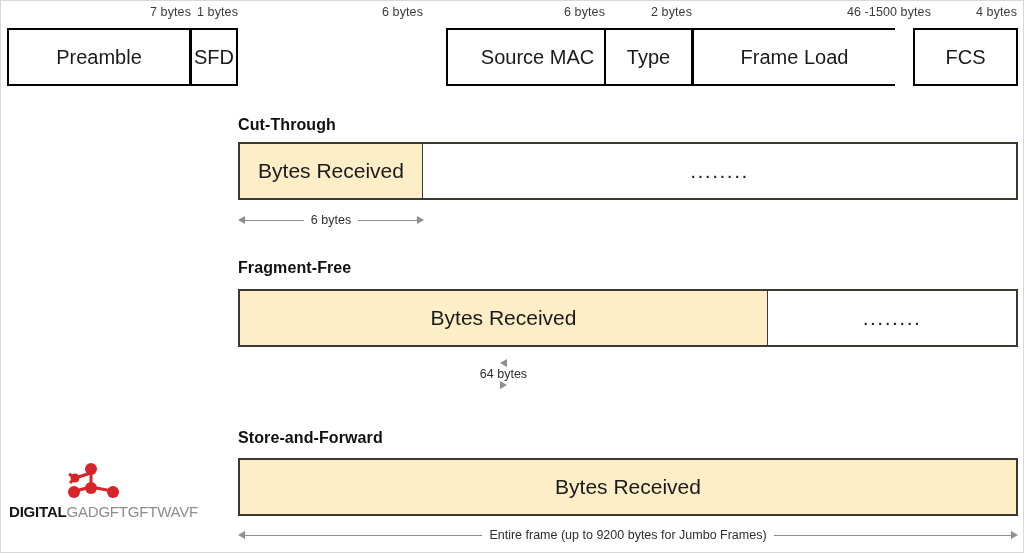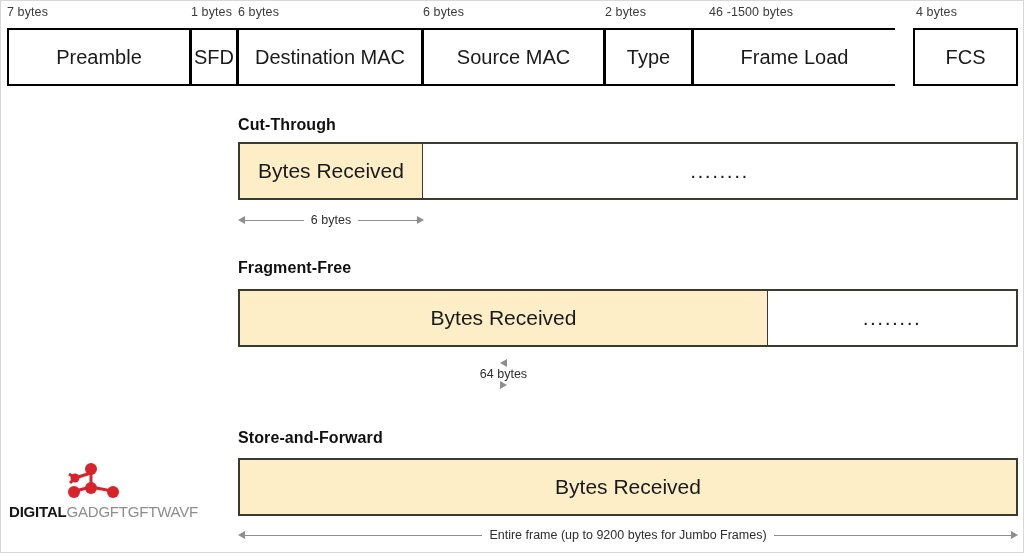--- a/index.html
+++ b/index.html
@@ -25,21 +25,21 @@
   .hdr-labels {
     position: absolute;
     left: 0; top: 4px;
     width: 1024px; height: 20px;
   }
   .hdr-label {
     position: absolute;
     top: 0;
     font-size: 12.5px;
     color: #3b3b3b;
-    text-align: left;
+    text-align: right;
     white-space: nowrap;
     letter-spacing: .1px;
   }
 
   .frame-row {
     position: absolute;
     left: 6px; top: 27px;
     height: 58px;
     width: 1012px;
   }
@@ -152,22 +152,21 @@
     <div class="hdr-label" style="left:237px; width:185px;">6 bytes</div>
     <div class="hdr-label" style="left:422px; width:182px;">6 bytes</div>
     <div class="hdr-label" style="left:604px; width:87px;">2 bytes</div>
     <div class="hdr-label" style="left:708px; width:222px;">46 -1500 bytes</div>
     <div class="hdr-label" style="left:915px; width:101px;">4 bytes</div>
   </div>
 
   <div class="frame-row">
     <div class="fcell" style="left:0px;   width:184px;">Preamble</div>
     <div class="fcell" style="left:183px; width:48px;">SFD</div>
-    <div class="fcell" style="left:230px; width:186px;">Destination MAC</div>
-    <div class="fcell" style="left:415px; width:183px;">Source MAC</div>
+    <div class="fcell" style="left:439px; width:183px;">Source MAC</div>
     <div class="fcell" style="left:597px; width:89px;">Type</div>
     <div class="fcell no-right" style="left:685px; width:203px;">Frame Load</div>
     <div class="fcell" style="left:906px; width:105px;">FCS</div>
   </div>
 
   <div class="sec-title" style="left:237px; top:115px; width:780px;">Cut-Through</div>
 
   <div class="bar filled" style="left:237px; top:141px; width:186px;">Bytes Received</div>
 
   <div class="bar empty no-left" style="left:422px; top:141px; width:595px;">

